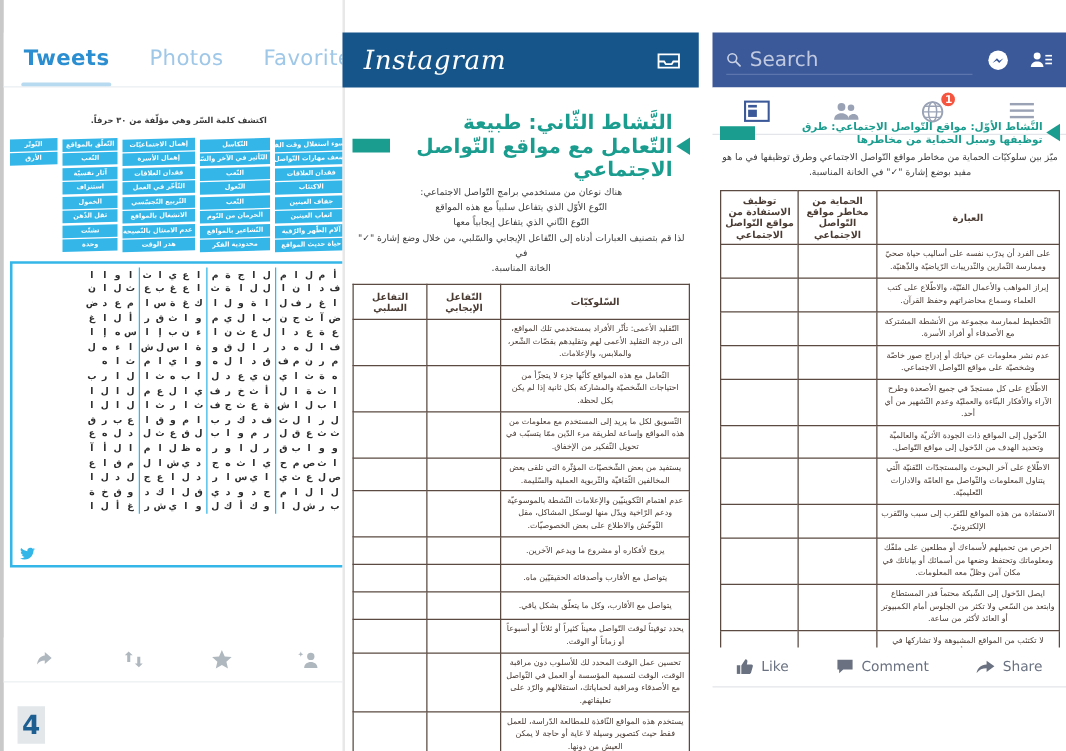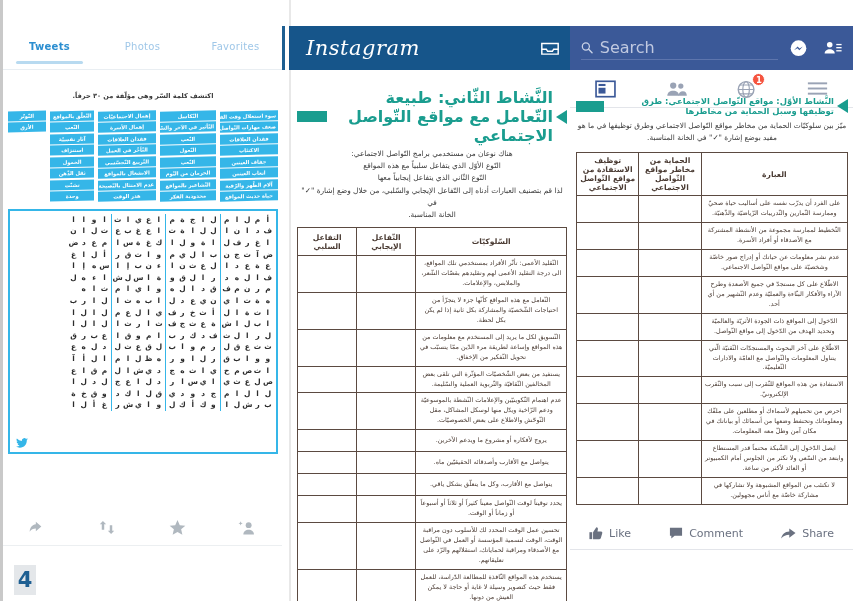--- a/index.html
+++ b/index.html
@@ -7,35 +7,35 @@
     width: 853px; height: 601px;
     background: #ffffff;
     font-family: "DejaVu Sans", "Liberation Sans", sans-serif;
     overflow: hidden;
   }
   #page { position: relative; width: 853px; height: 601px; background: #fff; }
 
   
   .panel { position: absolute; top: 0; height: 601px; background: #fff; }
   .panel-tw { left: 0;   width: 285px; }
-  .panel-ig { left: 289px; width: 285px; padding-left: 12px; }
+  .panel-ig { left: 274px; width: 285px; padding-left: 12px; }
   .panel-fb { left: 570px; width: 283px; }
 
   .edge-left  { position:absolute; left:0; top:0; width:3px; height:601px; background:#c9c9c9; }
   .edge-ig-l  { position:absolute; left:0; top:0; width:2px; height:601px; background:#e8e8e8; }
 
   
   .tw-tabs {
     position: absolute; left: 3px; top: 26px; width: 279px; height: 44px;
     background: #fff; border-bottom: 1px solid #e9eef2;
     display: flex; align-items: center;
   }
   .tw-tab {
-    flex: 1; text-align: center; font-size: 10px; letter-spacing: .3px;
-    color: #9fc7e8; padding: 9px 0 11px; position: relative;
+    flex: 1; text-align: left; font-size: 17px; letter-spacing: .3px;
+    color: #9fc7e8; padding: 9px 16px 11px; position: relative;
   }
   .tw-tab.active { color: #2b8ed0; font-weight: bold; }
   .tw-tab.active::after {
     content: ""; position: absolute; left: 14%; right: 14%; bottom: -1px;
     height: 3px; background: #b8daf0; border-radius: 2px;
   }
   .tw-rightbar { position:absolute; left:282px; top:26px; width:3px; height:44px; background:#1e5f92; }
 
   
   .ig-bar {
@@ -885,20 +885,25 @@
             <th>توظيف الاستفادة من مواقع التّواصل الاجتماعي</th>
           </tr>
         </thead>
         <tbody id="fb-body">
             <tr>
               <td class="stmt" style="height: 24px;">على الفرد أن يدرّب نفسه على أساليب حياة صحيّ وممارسة التّمارين والتّدريبات الرّياضيّة والذّهنيّة.</td>
               <td class="mark"></td>
               <td class="mark"></td>
             </tr>
             <tr>
+              <td class="stmt" style="height: 24px;">إبراز المواهب والأعمال الفنّيّة، والاطّلاع على كتب العلماء وسماع محاضراتهم وحفظ القرآن.</td>
+              <td class="mark"></td>
+              <td class="mark"></td>
+            </tr>
+            <tr>
               <td class="stmt" style="height: 24px;">التّخطيط لممارسة مجموعة من الأنشطة المشتركة مع الأصدقاء أو أفراد الأسرة.</td>
               <td class="mark"></td>
               <td class="mark"></td>
             </tr>
             <tr>
               <td class="stmt" style="height: 24px;">عدم نشر معلومات عن حياتك أو إدراج صور خاصّة وشخصيّة على مواقع التّواصل الاجتماعي.</td>
               <td class="mark"></td>
               <td class="mark"></td>
             </tr>
             <tr>

